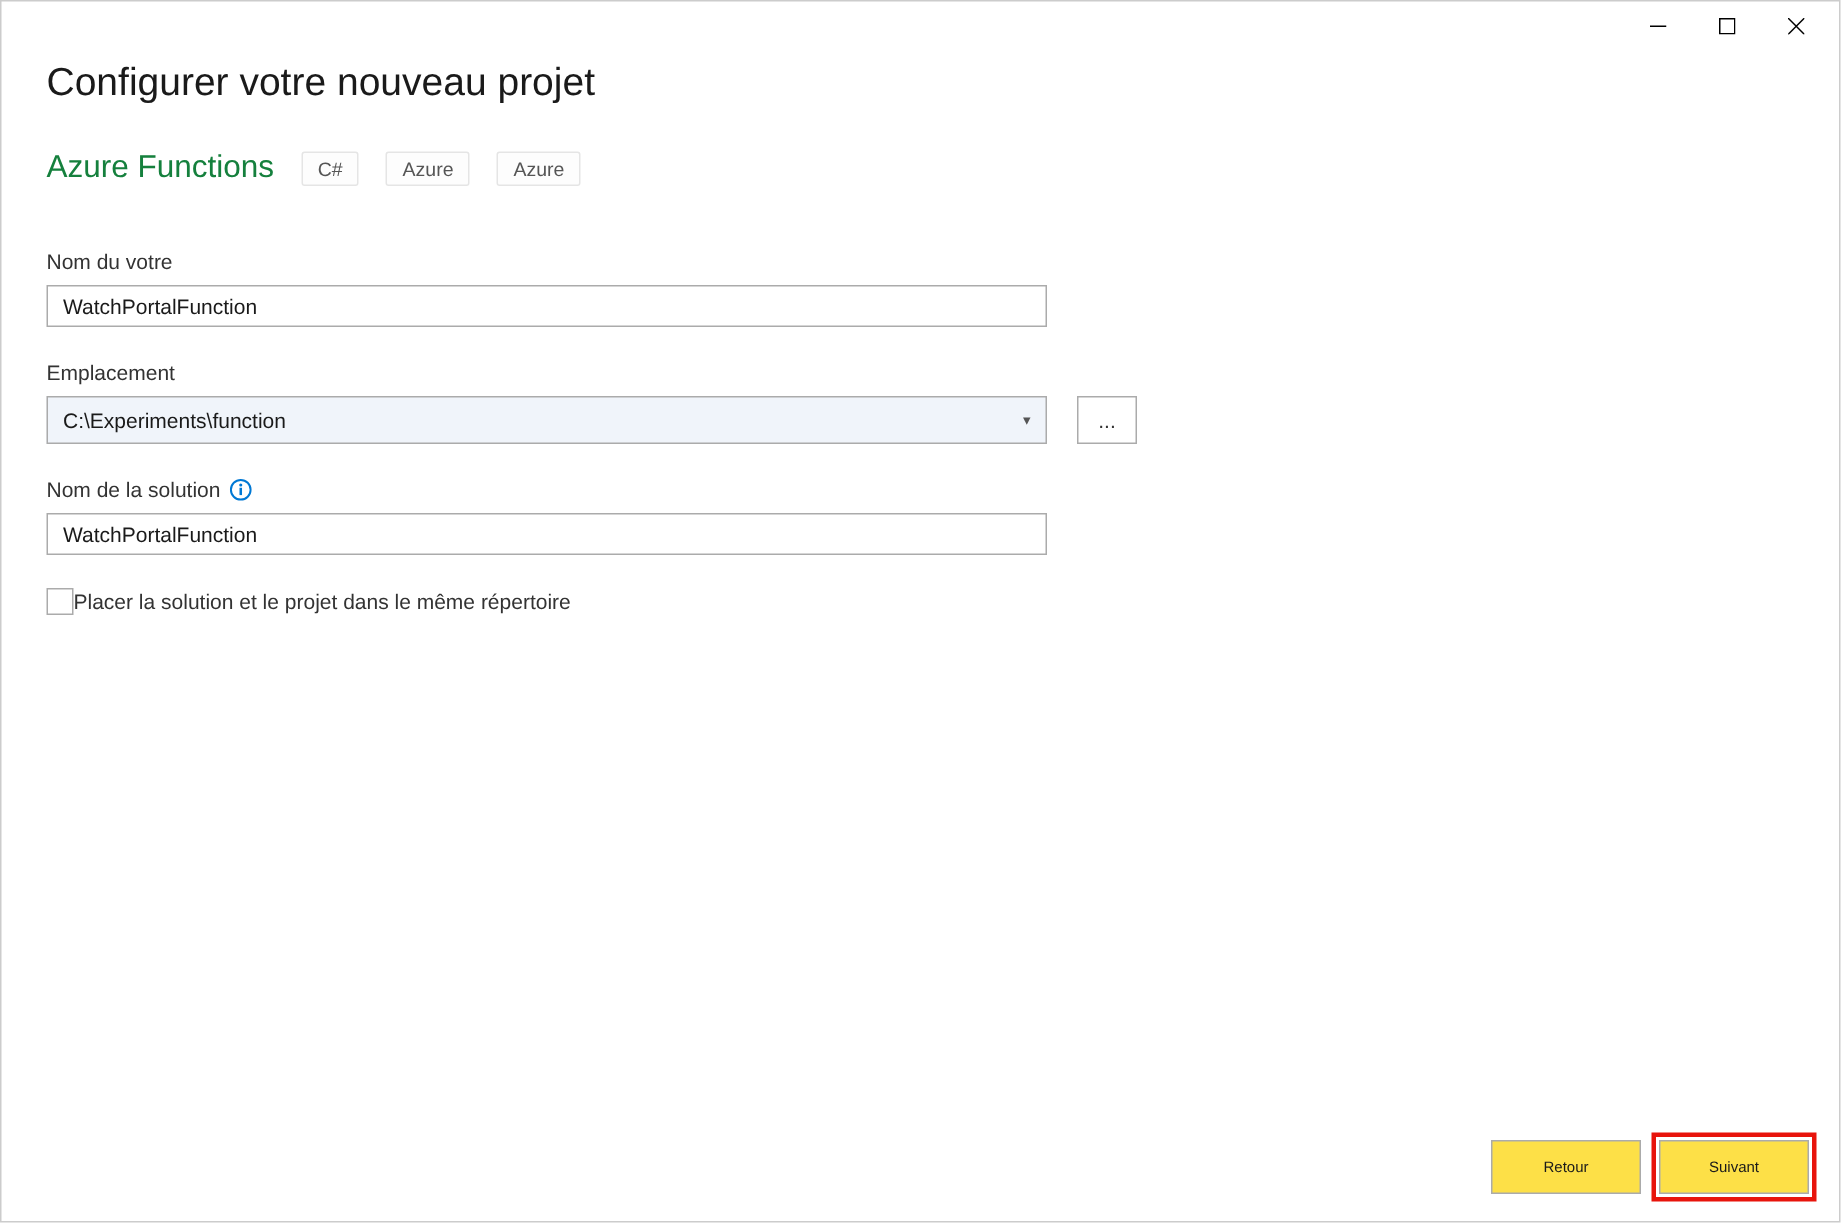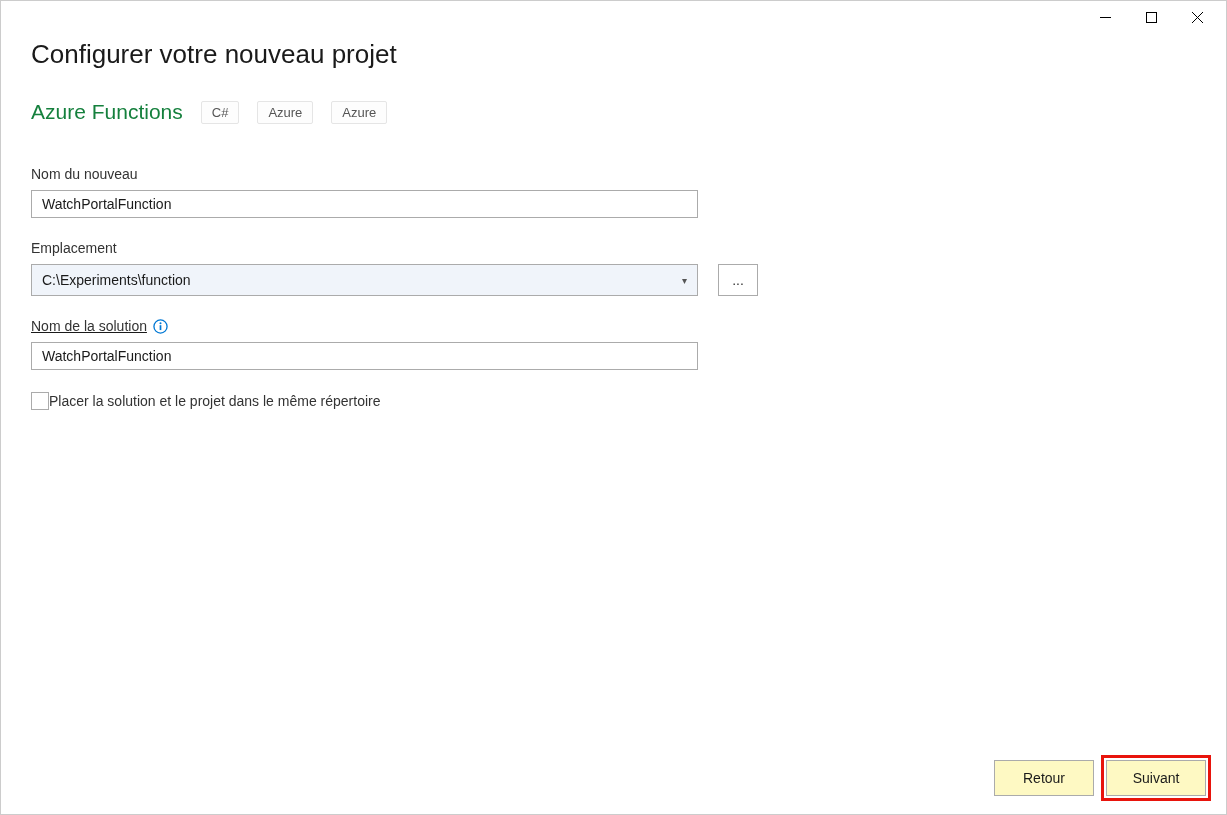--- a/index.html
+++ b/index.html
@@ -71,21 +71,20 @@
       font-size: 14px;
       color: #333;
       display: block;
       margin-bottom: 8px;
     }
     .label-row {
       display: flex;
       align-items: center;
       gap: 6px;
       margin-bottom: 8px;
-      text-decoration: underline;
     }
     .text-input {
       width: 667px;
       height: 28px;
       border: 1px solid #ababab;
       padding: 0 10px;
       font-size: 14px;
       font-family: inherit;
       color: #1a1a1a;
       outline: none;
@@ -152,22 +151,22 @@
       position: absolute;
       bottom: 18px;
       right: 20px;
       display: flex;
       gap: 12px;
     }
     .btn {
       min-width: 100px;
       height: 36px;
       border: 1px solid #ababab;
-      background: #fef9c3;
-      font-size: 14px;
+      background: #fde047;
+      font-size: 10px;
       font-family: inherit;
       cursor: pointer;
       color: #1a1a1a;
       padding: 0 16px;
     }
     .btn-highlight {
       outline: 3px solid #e8140c;
       outline-offset: 2px;
     }
   </style>
@@ -197,21 +196,21 @@
   <h1 class="main-title">Configurer votre nouveau projet</h1>
 
   <div class="subtitle-row">
     <span class="subtitle">Azure Functions</span>
     <span class="tag">C#</span>
     <span class="tag">Azure</span>
     <span class="tag">Azure</span>
   </div>
 
   <div class="form-group">
-    <label class="form-label">Nom du nouveau</label>
+    <label class="form-label">Nom du votre</label>
     <input type="text" class="text-input" value="WatchPortalFunction" style="">
   </div>
 
   <div class="form-group">
     <label class="form-label">Emplacement</label>
     <div class="location-row">
       <div class="combo-input">
         <span>C:\Experiments\function</span>
         <span class="combo-chevron">▾</span>
       </div>

